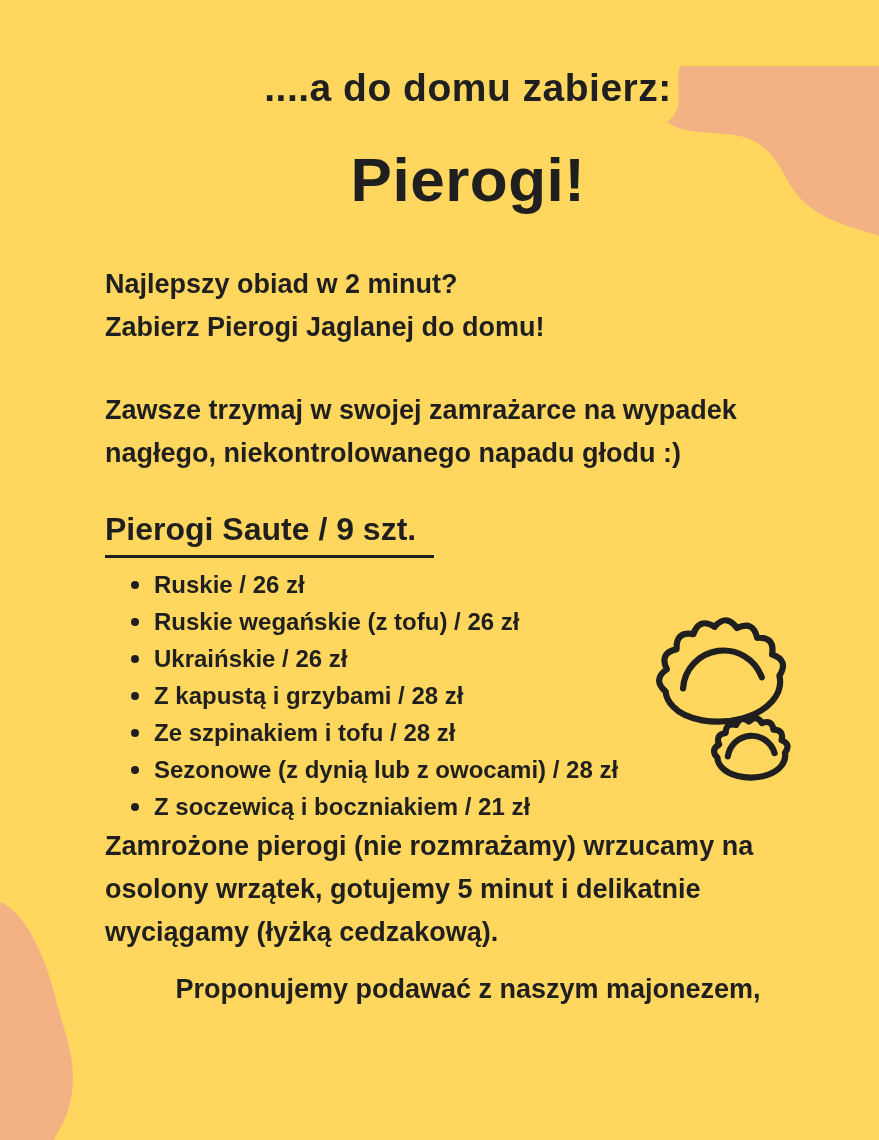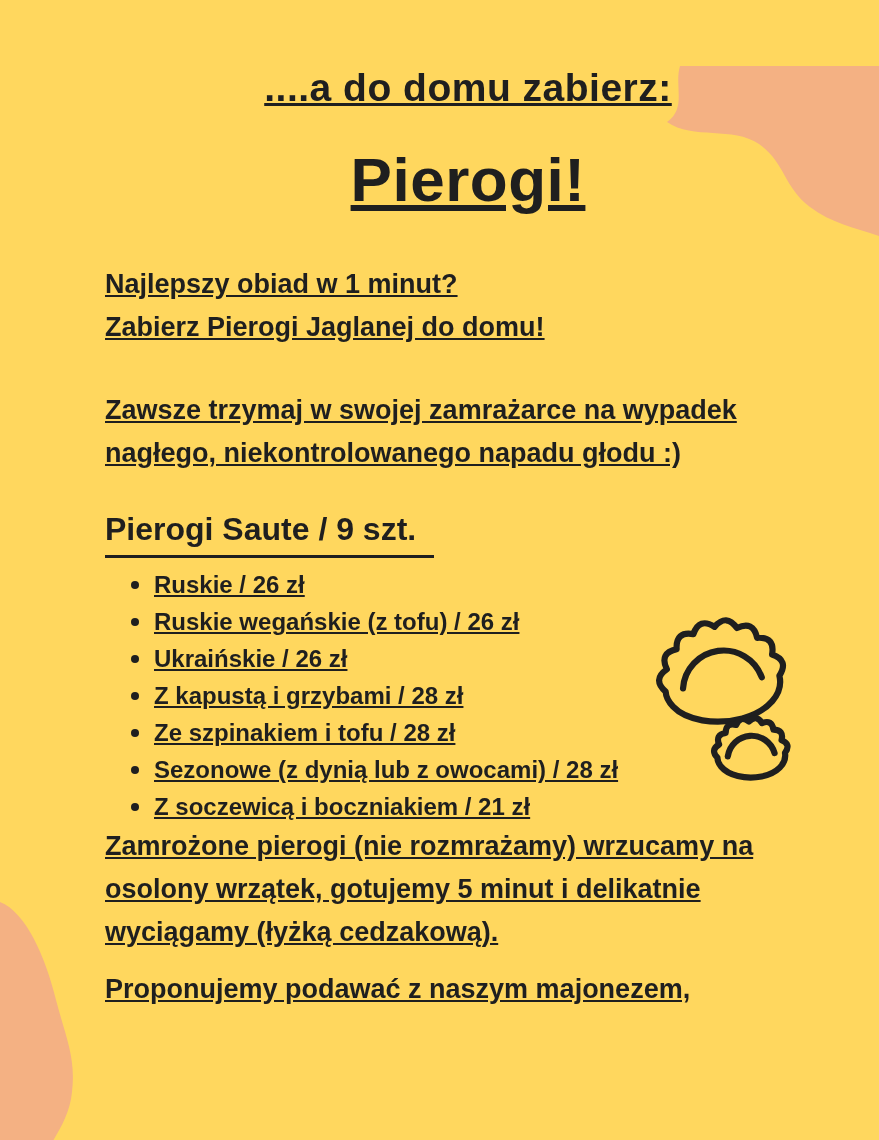--- a/index.html
+++ b/index.html
@@ -9,21 +9,21 @@
     overflow: hidden;
     font-family: "Liberation Sans", sans-serif;
     color: var(--text, #1F1F1F);
   }
   .poster { position: relative; width: 879px; height: 1140px; }
 
   .blob { position: absolute; color: var(--blob, #F4B183); z-index: 0; }
   .blob-tr { top: 0; right: 0; }
   .blob-bl { bottom: 0; left: 0; }
 
-  .content { position: relative; z-index: 2; padding: 0 48px 0 105px; text-decoration: underline; }
+  .content { position: relative; z-index: 2; padding: 0 48px 0 105px; }
 
   .kicker {
     margin-top: 66px; text-align: center;
     font-size: 39px; font-weight: bold; letter-spacing: 0.5px;
   }
   .title {
     margin: 34px 0 0; text-align: center;
     font-size: 62px; font-weight: bold; letter-spacing: 0.5px;
   }
 
@@ -43,21 +43,21 @@
     list-style: none; margin: 8px 0 0; padding: 0 0 0 26px;
     font-size: 24px; font-weight: bold; text-align: center;
   }
   .menu-item { display: flex; align-items: flex-start; gap: 15px; line-height: 37px; }
   .bullet {
     flex: 0 0 auto; width: 8px; height: 8px; border-radius: 50%;
     background: var(--text, #1F1F1F); margin-top: 15px;
   }
 
   .cooking { }
-  .serving { margin-top: 14px; }
+  .serving { margin-top: 14px; text-align: center; }
 
   .pierogi-art { position: absolute; left: 640px; top: 530px; z-index: 1; color: var(--text, #1F1F1F); }
 </style>
 </head>
 <body>
 
 <div class="poster">
 
   <svg class="blob blob-tr" width="232" height="190" viewBox="0 0 232 190" aria-hidden="true">
     <path fill="currentColor" d="M33 0 C27 20 40 42 20 56 C46 74 86 60 112 78 C138 96 136 120 163 141 C184 157 208 162 232 170 L232 0 Z"></path>
@@ -78,21 +78,21 @@
     <use href="#pg" transform="translate(72 118) scale(0.56) rotate(-4 85 95)"></use>
   </svg>
 
   <div class="content">
 
     <div class="kicker">....a do domu zabierz:</div>
 
     <h1 class="title">Pierogi!</h1>
 
     <p class="para intro">
-      <span class="line">Najlepszy obiad w 1 minut?</span>
+      <span class="line">Najlepszy obiad w 2 minut?</span>
       <span class="line">Zabierz Pierogi Jaglanej do domu!</span>
     </p>
 
     <p class="para freezer">
       <span class="line">Zawsze trzymaj w swojej zamrażarce na wypadek</span>
       <span class="line">nagłego, niekontrolowanego napadu głodu :)</span>
     </p>
 
     <h2 class="menu-heading">
       <span class="underline">Pierogi Saute / 9 szt.</span>

